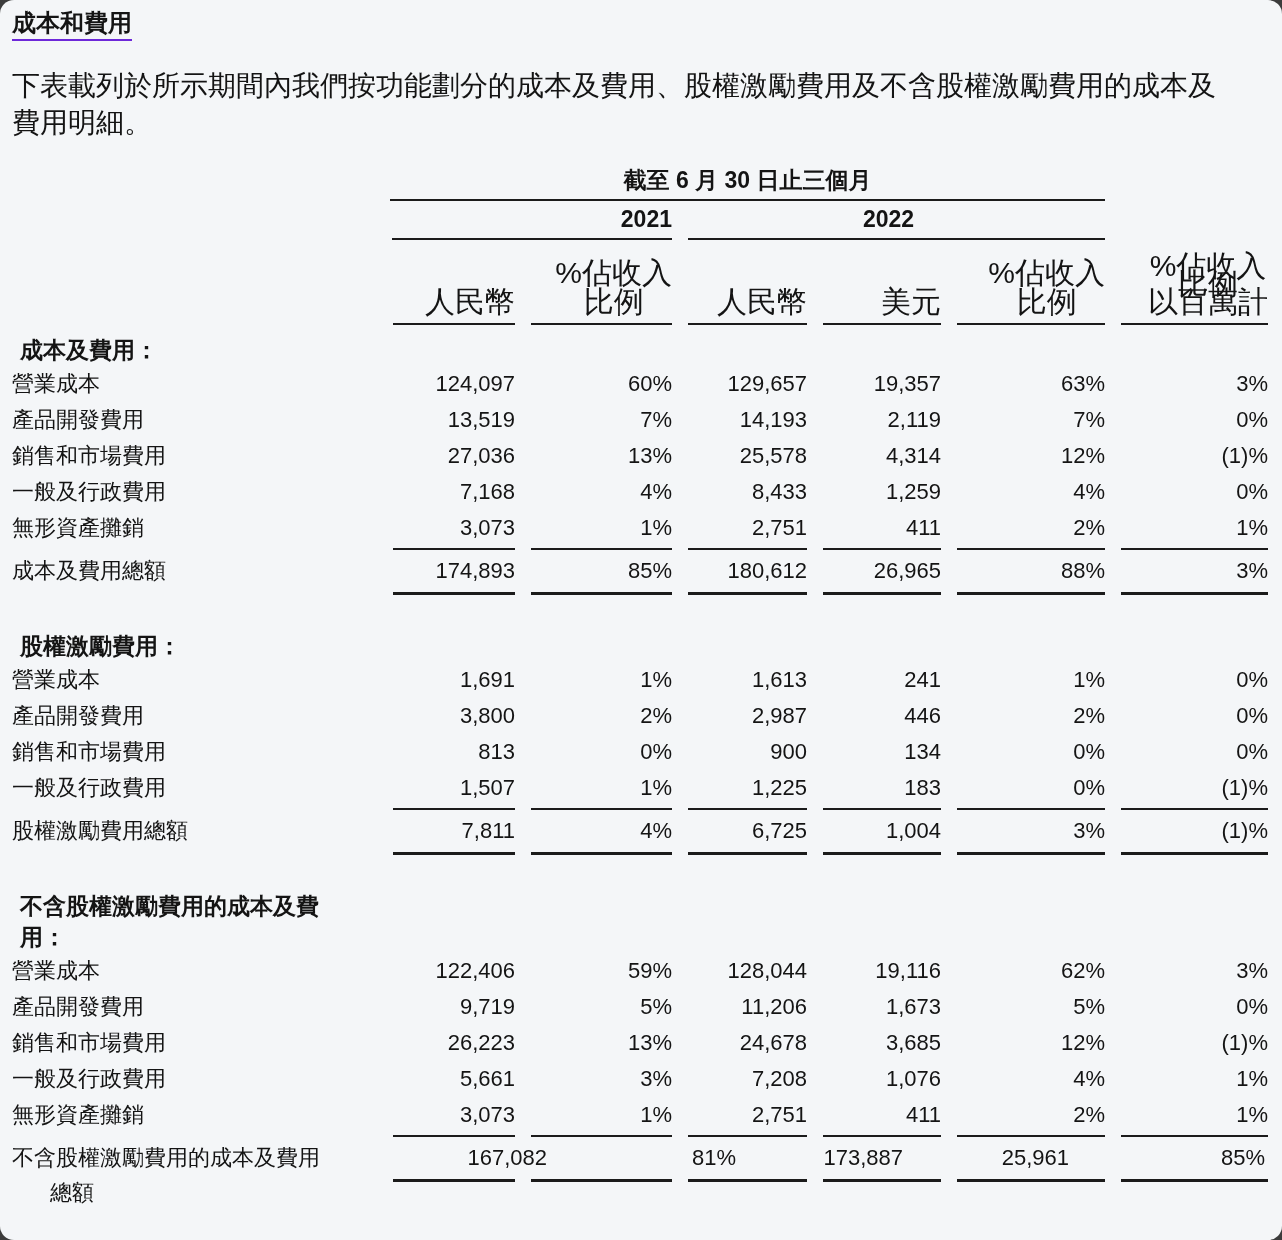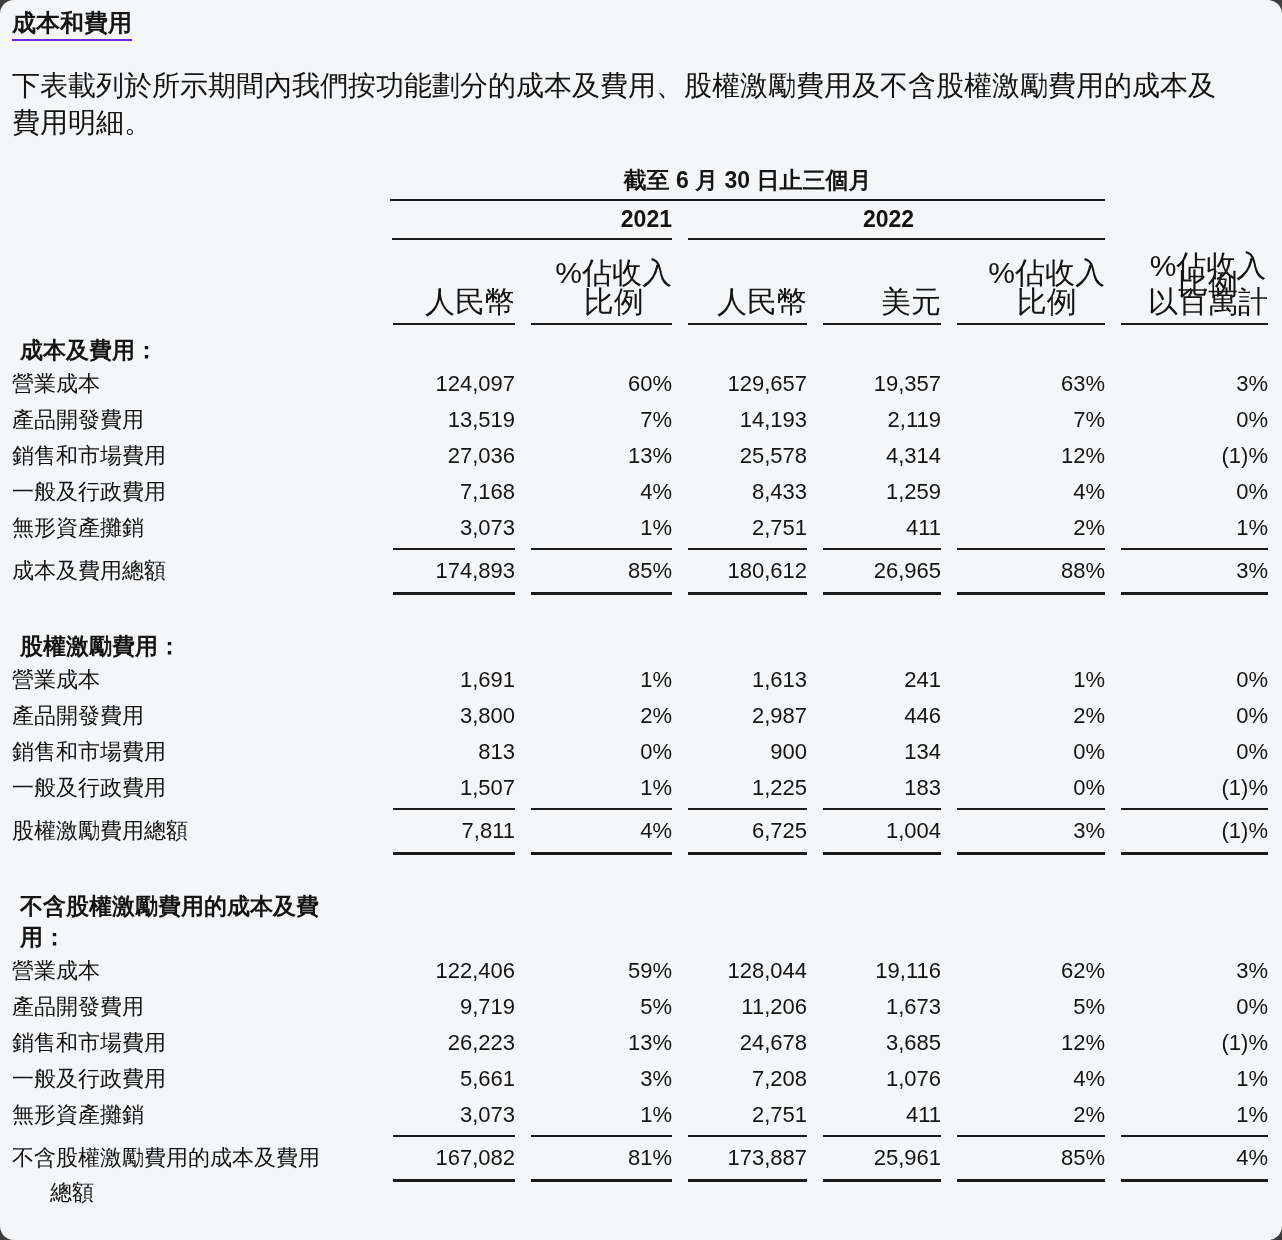--- a/index.html
+++ b/index.html
@@ -58,21 +58,21 @@
   .s5{grid-column:5}.s6{grid-column:6}.s7{grid-column:7}
 
   .note-row{height:36px;}
   .note-row .note{grid-column:4/7;font-weight:bold;font-size:22px;line-height:33px;}
 
   .sec-head{font-weight:bold;font-size:23px;line-height:31px;margin-top:7px;margin-left:8px;}
   .sec-head.gap{margin-top:32px;}
   .row{height:36px;font-size:22px;}
   .row .lab{text-align:left;line-height:36px;}
   .row .v{text-align:right;line-height:36px;}
-  .row.two-line{height:36px;align-items:start;}
+  .row.two-line{height:36px;align-items:start;gap:32px;}
   .row .lab2{padding-left:38px;line-height:34px;}
   .l2{line-height:31px;}
 </style>
 </head>
 <body>
 
 <div class="page">
 
   <div class="title">成本和費用</div>
 

